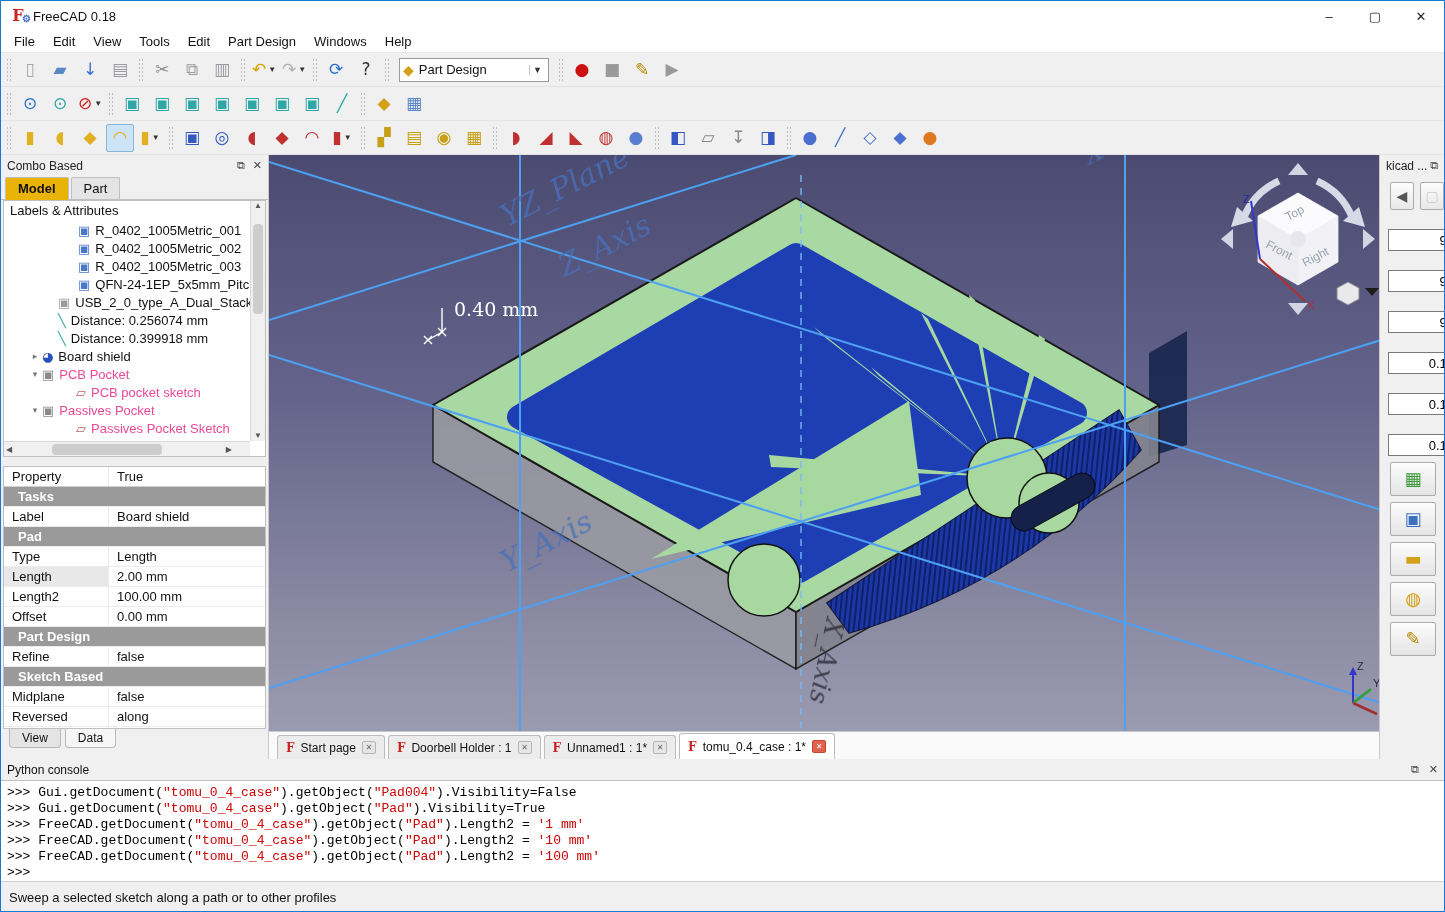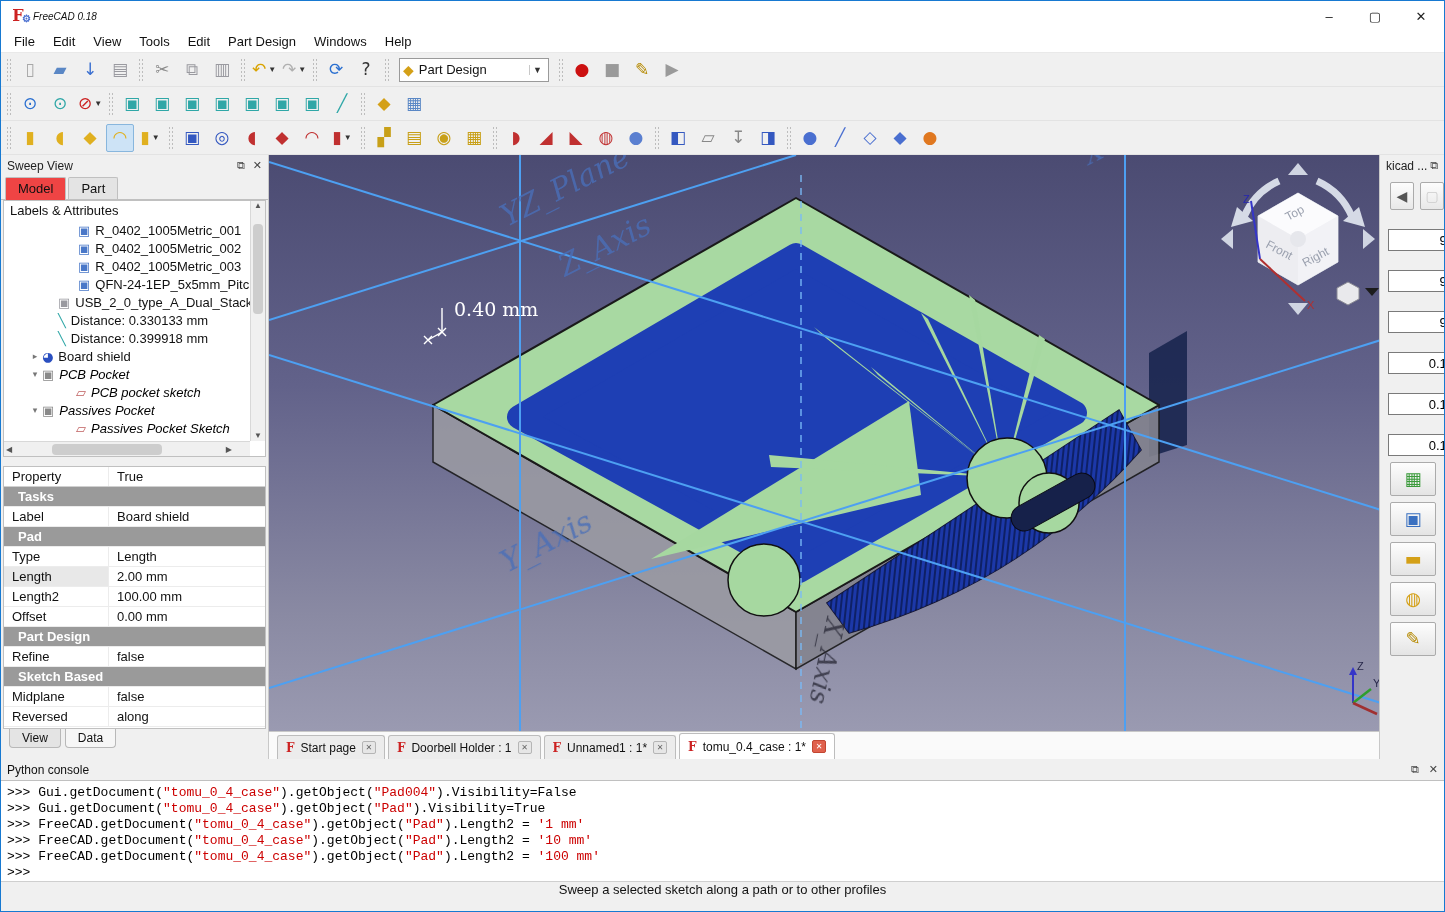--- a/index.html
+++ b/index.html
@@ -5,21 +5,21 @@
   html,body{margin:0;padding:0;background:#444;}
   *{box-sizing:border-box;}
   .window{width:1445px;height:912px;position:relative;margin:0 auto;
     font-family:"Liberation Sans",sans-serif;font-size:13px;color:#111;
     border:1px solid #1779d1;background:#f0f0f0;overflow:hidden;}
   
   .titlebar{height:30px;background:#fff;display:flex;align-items:center;}
   .app-ico{width:18px;height:18px;margin:0 6px 0 8px;position:relative;font-family:"DejaVu Serif",serif;
     font-weight:bold;color:#cc2222;font-size:16px;line-height:18px;text-align:center;}
   .app-ico:after{content:"⚙";position:absolute;right:-4px;bottom:-3px;font-size:10px;color:#4a6fd0;}
-  .title-text{font-size:10px;font-style:italic;}
+  .title-text{font-size:13px;}
   .winbtns{margin-left:auto;display:flex;height:100%;}
   .winbtn{width:46px;height:100%;display:flex;align-items:center;justify-content:center;font-size:13px;color:#222;}
   .menubar{height:22px;background:#fff;display:flex;align-items:center;padding-left:4px;border-bottom:1px solid #e9e9e9;}
   .menu-item{padding:2px 9px;}
   
   .toolbar{height:34px;background:#f0f0f0;display:flex;align-items:center;border-bottom:1px solid #e3e3e3;padding-left:2px;}
   .grip{width:4px;height:22px;margin:0 4px;background:repeating-linear-gradient(180deg,#bdbdbd 0 2px,transparent 2px 4px),repeating-linear-gradient(180deg,#bdbdbd 0 2px,transparent 2px 4px);background-size:1px 100%,1px 100%;background-position:0 0,3px 0;background-repeat:no-repeat;}
   .tbtn{min-width:28px;height:28px;margin:0 1px;border-radius:2px;display:flex;align-items:center;justify-content:center;position:relative;}
   .tbtn.active{background:#cde3f6;border:1px solid #88b6dd;}
   .tbtn .caret{font-size:8px;color:#333;margin-left:2px;}
@@ -28,28 +28,28 @@
   .combo .ticon{font-size:14px;margin-right:5px;}
   .combo .cval{flex:1;font-size:13px;}
   .combo .cdrop{width:16px;text-align:center;font-size:9px;color:#333;border-left:1px solid #c8c8c8;}
   
   .main{height:604px;display:flex;}
   .left{width:268px;background:#f0f0f0;display:flex;flex-direction:column;border-right:1px solid #c8c8c8;}
   .panel-head{height:21px;display:flex;align-items:center;padding:0 6px;font-size:12px;color:#222;}
   .panel-head .ph-icons{margin-left:auto;display:flex;gap:8px;font-size:11px;color:#444;}
   .cv-tabs{height:24px;display:flex;align-items:flex-end;padding-left:4px;border-bottom:1px solid #c0c0c0;}
   .cv-tab{padding:3px 12px;border:1px solid #c0c0c0;border-bottom:none;background:#e4e4e4;margin-right:2px;border-radius:2px 2px 0 0;font-size:13px;}
-  .cv-tab.active{background:#ef4444;position:relative;top:1px;padding-bottom:4px;}
+  .cv-tab.active{background:#eab308;position:relative;top:1px;padding-bottom:4px;font-weight:bold;}
   .tree-wrap{height:257px;background:#fff;border:1px solid #c0c0c0;margin:0 2px;position:relative;overflow:hidden;}
   .tree-head{height:20px;line-height:20px;padding-left:6px;font-size:13px;color:#111;}
   .tree-row{height:18px;display:flex;align-items:center;white-space:nowrap;overflow:hidden;}
   .tree-row .exp{width:14px;font-size:9px;color:#777;text-align:center;flex:none;}
   .tree-row .ticon{font-size:13px;margin-right:5px;flex:none;}
   .tree-row .lbl{font-size:13px;}
-  .tree-row.disabled .lbl{color:#000000;font-style:italic;}
+  .tree-row.disabled .lbl{color:#ec4899;}
   .vscroll{position:absolute;top:0;right:0;width:15px;height:240px;background:#f0f0f0;border-left:1px solid #d8d8d8;font-size:8px;color:#555;text-align:center;}
   .vthumb{margin:14px 2px 0 2px;height:90px;background:#cdcdcd;border-radius:4px;}
   .hscroll{position:absolute;left:0;right:15px;bottom:0;height:15px;background:#f0f0f0;border-top:1px solid #d8d8d8;display:flex;align-items:center;font-size:8px;color:#555;}
   .hthumb{margin-left:40px;width:110px;height:11px;background:#cdcdcd;border-radius:4px;}
   .splitter{height:9px;}
   .props{height:263px;background:#fff;border:1px solid #c0c0c0;margin:0 2px;overflow:hidden;font-size:13px;}
   .prow{display:flex;height:20px;line-height:20px;border-bottom:1px solid #ececec;}
   .prow .pc{width:105px;padding-left:8px;border-right:1px solid #ececec;overflow:hidden;}
   .prow .vc{flex:1;padding-left:8px;overflow:hidden;}
   .prow.header{border-bottom:1px solid #d0d0d0;}
@@ -76,21 +76,21 @@
   .kbtn{width:28px;height:28px;border:1px solid #ababab;border-radius:2px;background:linear-gradient(#fdfdfd,#e8e8e8);display:flex;align-items:center;justify-content:center;}
   .kfield{display:block;width:70px;height:22px;margin:19px 0 0 8px;border:1px solid #7a7a7a;background:#fff;font-size:13px;text-align:right;padding-right:3px;font-family:"Liberation Sans",sans-serif;}
   .kibtn{width:46px;height:34px;margin:6px 0 0 10px;border:1px solid #ababab;border-radius:2px;background:linear-gradient(#fdfdfd,#e4e4e4);display:flex;align-items:center;justify-content:center;}
   
   .console-head{height:21px;background:#f0f0f0;display:flex;align-items:center;padding:0 6px;font-size:12px;}
   .console-head .ph-icons{margin-left:auto;display:flex;gap:10px;font-size:11px;color:#444;}
   .console-body{height:101px;background:#fff;border-top:1px solid #c0c0c0;padding:4px 0 0 6px;
     font-family:"Liberation Mono","DejaVu Sans Mono",monospace;font-size:13px;line-height:16px;color:#000;overflow:hidden;}
   .console-body .str{color:#cc0000;}
   
-  .statusbar{height:32px;background:#f0f0f0;border-top:1px solid #cfcfcf;display:flex;align-items:center;padding:0 8px;flex-direction:column;}
+  .statusbar{height:32px;background:#f0f0f0;border-top:1px solid #cfcfcf;display:flex;align-items:center;padding:0 8px;}
   .sb-right{margin-left:auto;display:flex;align-items:center;gap:10px;}
   .mouse-ico{width:12px;height:18px;border:1.5px solid #555;border-radius:6px;position:relative;}
   .mouse-ico:after{content:"";position:absolute;left:5px;top:1px;width:1px;height:6px;background:#555;}
   .sb-sep{width:1px;height:20px;background:#c5c5c5;}
   .sb-dims{padding:3px 8px;}
   .sb-grip{width:12px;height:12px;margin-left:4px;background:
     radial-gradient(circle at 2px 10px,#aaa 1.3px,transparent 1.5px),
     radial-gradient(circle at 6px 10px,#aaa 1.3px,transparent 1.5px),
     radial-gradient(circle at 10px 10px,#aaa 1.3px,transparent 1.5px),
     radial-gradient(circle at 6px 6px,#aaa 1.3px,transparent 1.5px),
@@ -323,21 +323,21 @@
       </div>
       <div class="tbtn">
         <span class="ticon" style="color: rgb(224, 120, 32);">●</span>
       </div>
     </div>
 
   <div class="main">
 
     <div class="left">
       <div class="panel-head">
-        <span>Sweep View</span>
+        <span>Combo Based</span>
         <span class="ph-icons">
           <span>⧉</span>
           <span>✕</span>
         </span>
       </div>
       <div class="cv-tabs" id="cv-tabs">
           <div class="cv-tab active">Model</div>
           <div class="cv-tab">Part</div>
         </div>
       <div class="tree-wrap">
@@ -364,21 +364,21 @@
               <span class="lbl">QFN-24-1EP_5x5mm_Pitch0.65</span>
             </div>
             <div class="tree-row" style="padding-left: 40px;">
               <span class="exp"></span>
               <span class="ticon" style="color: rgb(154, 154, 160); font-size: 13px;">▣</span>
               <span class="lbl">USB_2_0_type_A_Dual_Stacked_jack</span>
             </div>
             <div class="tree-row" style="padding-left: 40px;">
               <span class="exp"></span>
               <span class="ticon" style="color: rgb(47, 167, 167); font-size: 13px;">╲</span>
-              <span class="lbl">Distance: 0.330133 mm</span>
+              <span class="lbl">Distance: 0.256074 mm</span>
             </div>
             <div class="tree-row" style="padding-left: 40px;">
               <span class="exp"></span>
               <span class="ticon" style="color: rgb(47, 167, 167); font-size: 13px;">╲</span>
               <span class="lbl">Distance: 0.399918 mm</span>
             </div>
             <div class="tree-row" style="padding-left: 24px;">
               <span class="exp">▸</span>
               <span class="ticon" style="color: rgb(42, 79, 192); font-size: 13px;">◕</span>
               <span class="lbl">Board shield</span>

